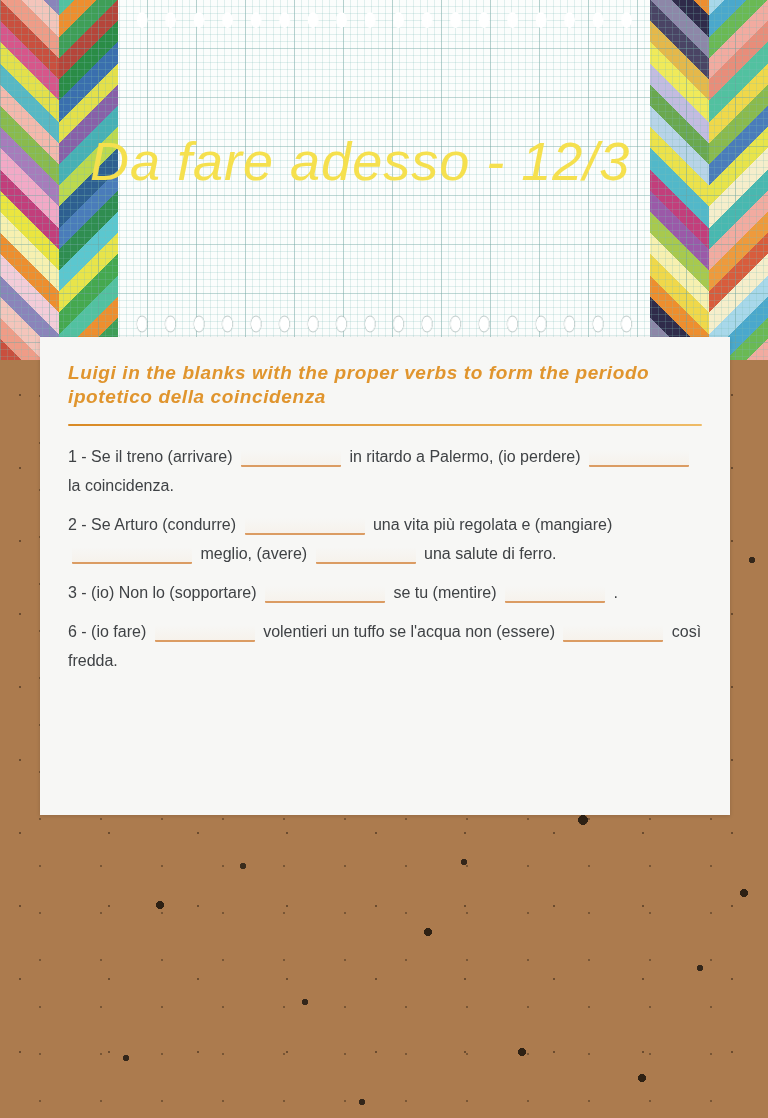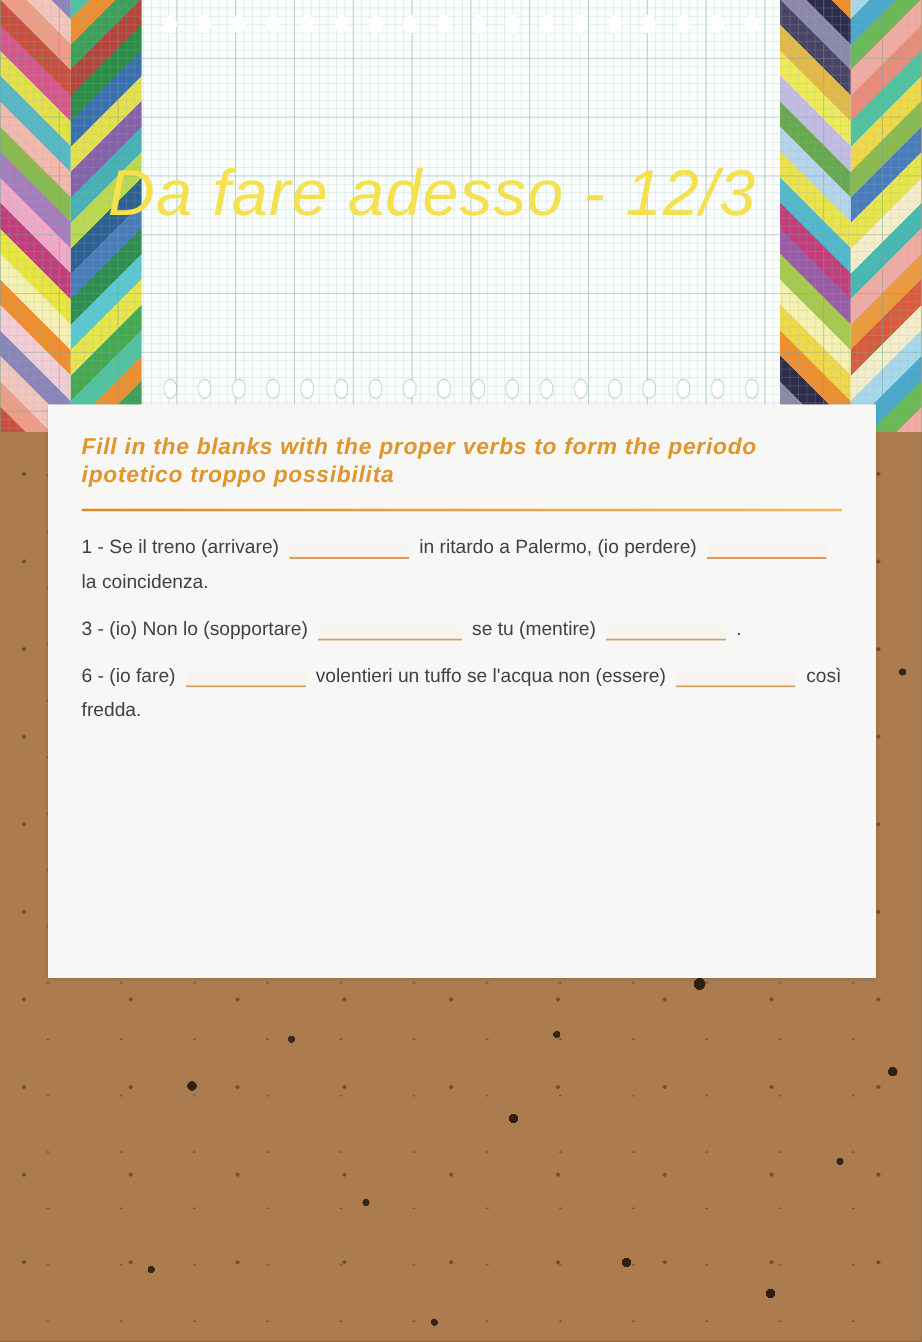--- a/index.html
+++ b/index.html
@@ -106,23 +106,24 @@
       <div class="half b"></div>
     </div>
     <div class="grid-overlay"></div>
     <div class="perf perf-top"></div>
     <div class="perf perf-bottom"></div>
     <h1 class="title">Da fare adesso - 12/3</h1>
   </div>
 
   <div class="card">
     <div class="instructions">
-      <div>Fill in the blanks with the proper verbs to form the periodo</div>
-      <div>ipotetico troppo possibilita</div>
+      <div>Luigi in the blanks with the proper verbs to form the periodo</div>
+      <div>ipotetico della coincidenza</div>
     </div>
     <div class="divider"></div>
     <div class="questions">
         <p class="question">1 - Se il treno (arrivare) <span class="blank blank-normal"></span> in ritardo a Palermo, (io perdere) <span class="blank blank-normal"></span> la coincidenza.</p>
+        <p class="question">2 - Se Arturo (condurre) <span class="blank blank-med"></span> una vita più regolata e (mangiare) <span class="blank blank-med"></span> meglio, (avere) <span class="blank blank-normal"></span> una salute di ferro.</p>
         <p class="question">3 - (io) Non lo (sopportare) <span class="blank blank-med"></span> se tu (mentire) <span class="blank blank-normal"></span> .</p>
         <p class="question">6 - (io fare) <span class="blank blank-normal"></span> volentieri un tuffo se l'acqua non (essere) <span class="blank blank-normal"></span> così fredda.</p>
       </div>
   </div>
 </div>
 
 </body></html>

